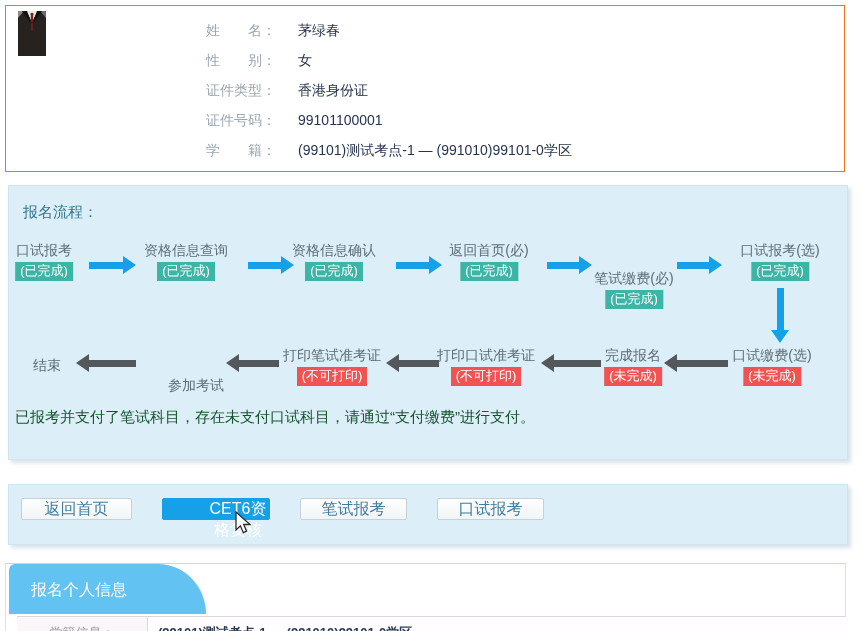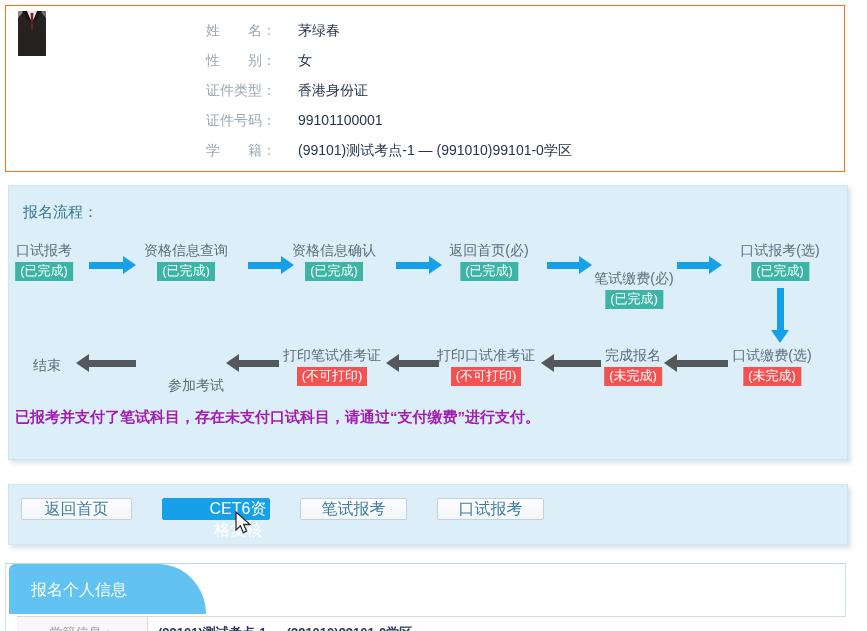--- a/index.html
+++ b/index.html
@@ -41,21 +41,21 @@
   .arr { position:absolute; display:flex; align-items:center; height:18px; }
   .arr .shaft { flex:1; height:7px; background:currentColor; }
   .arr .head-r { width:0; height:0; border-top:9px solid transparent; border-bottom:9px solid transparent; border-left:13px solid currentColor; }
   .arr .head-l { width:0; height:0; border-top:9px solid transparent; border-bottom:9px solid transparent; border-right:13px solid currentColor; }
   .varr { position:absolute; display:flex; flex-direction:column; align-items:center; width:18px; }
   .varr .vshaft { width:7px; flex:1; background:currentColor; }
   .varr .head-d { width:0; height:0; border-left:9px solid transparent; border-right:9px solid transparent; border-top:13px solid currentColor; }
   .blue { color:#16a0e8; }
   .dark { color:#53585c; }
 
-  .flow-notice { position:absolute; left:6px; top:222px; font-size:15px; color:#a21caf;font-weight:bold; }
+  .flow-notice { position:absolute; left:6px; top:222px; font-size:15px; color:#14532d; }
 
   
   .buttons-panel {
     position:absolute; left:8px; top:484px; width:840px; height:61px;
     background:#dceef7; border:1px solid #cfe6f1;
     box-shadow:3px 3px 4px rgba(140,175,195,.35);
   }
   .btn-row { position:absolute; left:12px; top:13px; display:flex; gap:30px; }
   .btn {
     height:22px; font-size:16px; color:#417e9e; text-align:center;

